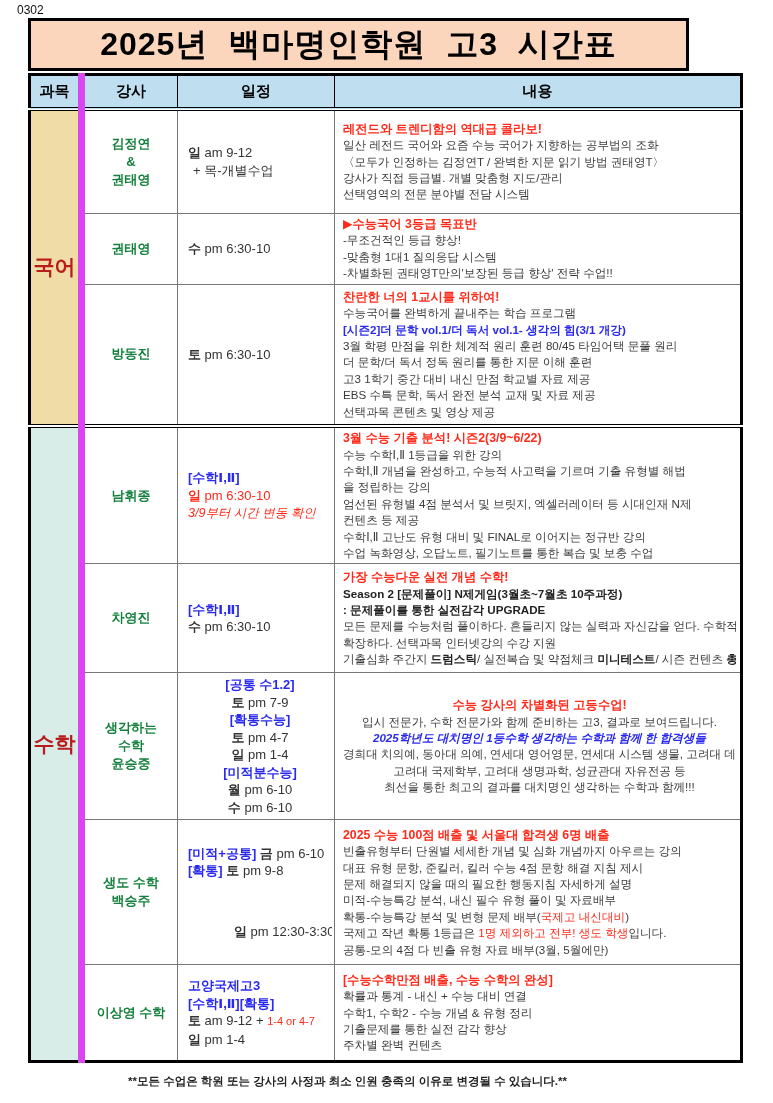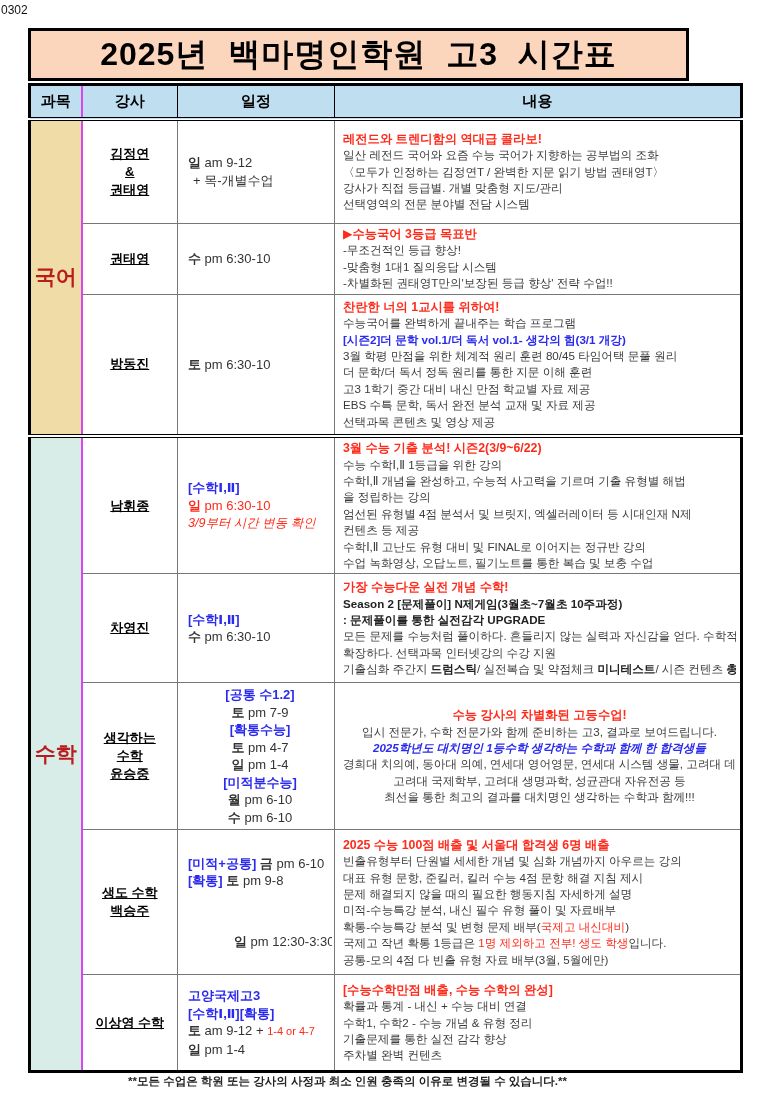--- a/index.html
+++ b/index.html
@@ -5,43 +5,43 @@
   :root{
     --title_bg:#fbd6bd; --header_bg:#bfdff0; --korean_bg:#f0dca6; --math_bg:#d8ece8;
     --accent_red:#ff2a1a; --accent_blue:#2a2aee;
   }
   *{box-sizing:border-box;}
   html,body{margin:0;padding:0;}
   body{
     width:773px;height:1103px;background:#ffffff;position:relative;
     font-family:"Liberation Sans","DejaVu Sans",sans-serif;color:#333;overflow:hidden;
   }
-  .corner{position:absolute;top:3px;left:1px;font-size:12px;color:#111;}
-  .wrap{position:absolute;top:28px;left:28px;width:661px;}
+  .corner{position:absolute;top:3px;left:17px;font-size:12px;color:#111;}
+  .wrap{position:absolute;top:18px;left:28px;width:661px;}
   .title{
     border:3px solid #000;background:var(--title_bg);height:53px;
     display:flex;align-items:center;justify-content:center;
     font-size:32px;font-weight:bold;color:#000;letter-spacing:1px;word-spacing:10px;
     margin-bottom:2px;
   }
   table{width:715px;border-collapse:collapse;border:3px solid #000;table-layout:fixed;}
   th{
     background:var(--header_bg);font-size:15px;font-weight:bold;color:#000;
     border:1px solid #000;border-bottom:4px double #000;height:34px;padding:0;
   }
-  th.subcol, td.subj{border-right:2px solid #d946ef;}
+  th.subcol, td.subj{border-right:7px solid #d946ef;}
   td{border:1px solid #777;vertical-align:middle;padding:0;overflow:hidden;}
   td.subj{font-size:21px;text-align:center;font-weight:600;color:#b91c1c;}
   td.skor{background:var(--korean_bg);}
   td.smath{background:var(--math_bg);}
   tr.sec td{border-top:4px double #000;}
   tr.hr0 td{height:105px;} tr.hr1 td{height:70px;} tr.hr2 td{height:142px;}
   tr.hr3 td{height:130px;} tr.hr4 td{height:109px;} tr.hr5 td{height:144px;text-align:center;}
   tr.hr6 td{height:145px;} tr.hr7 td{height:97px;}
-  .inst{text-align:center;font-size:13px;font-weight:bold;color:#000000;line-height:18px;text-decoration:underline;}
+  .inst{text-align:center;font-size:13px;font-weight:bold;color:#15803d;line-height:18px;}
   .sched{font-size:13px;color:#333;padding:3px 2px 3px 10px;line-height:17.5px;}
   .sl{white-space:nowrap;overflow:hidden;}
   .sched .blue{color:var(--accent_blue);font-weight:bold;}
   .sched .wd{font-weight:bold;}
   .sched .red{color:var(--accent_red);}
   .sched .redi{color:var(--accent_red);font-style:italic;font-size:12.5px;}
   .sched .reds{color:var(--accent_red);font-size:11px;}
   .sl.ind{margin-left:5px;}
   .sl.ind2{margin-left:46px;margin-top:43px;}
   .cont{padding:2px 4px 2px 8px;font-size:11.6px;line-height:16.4px;color:#3a3a3a;}

